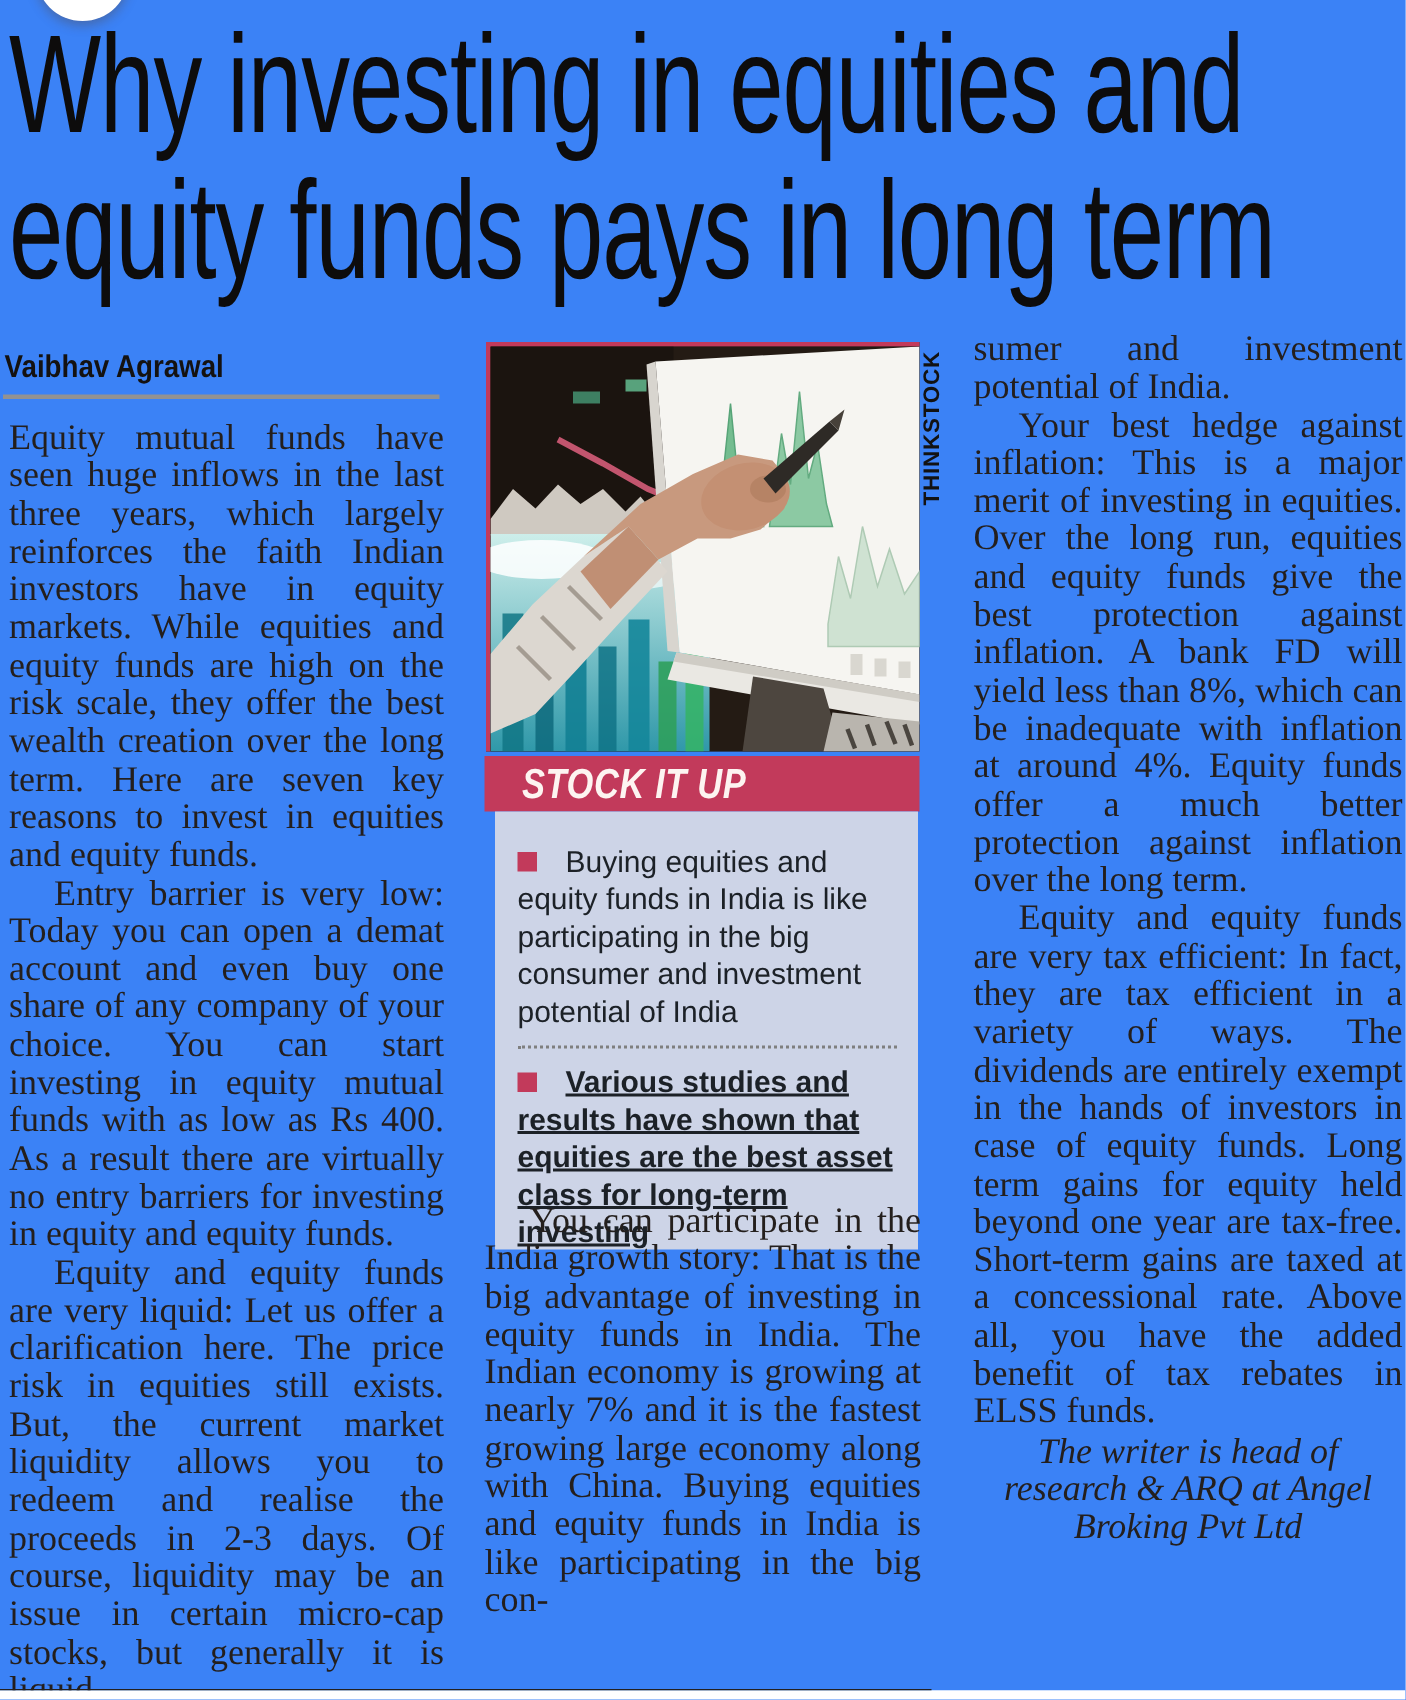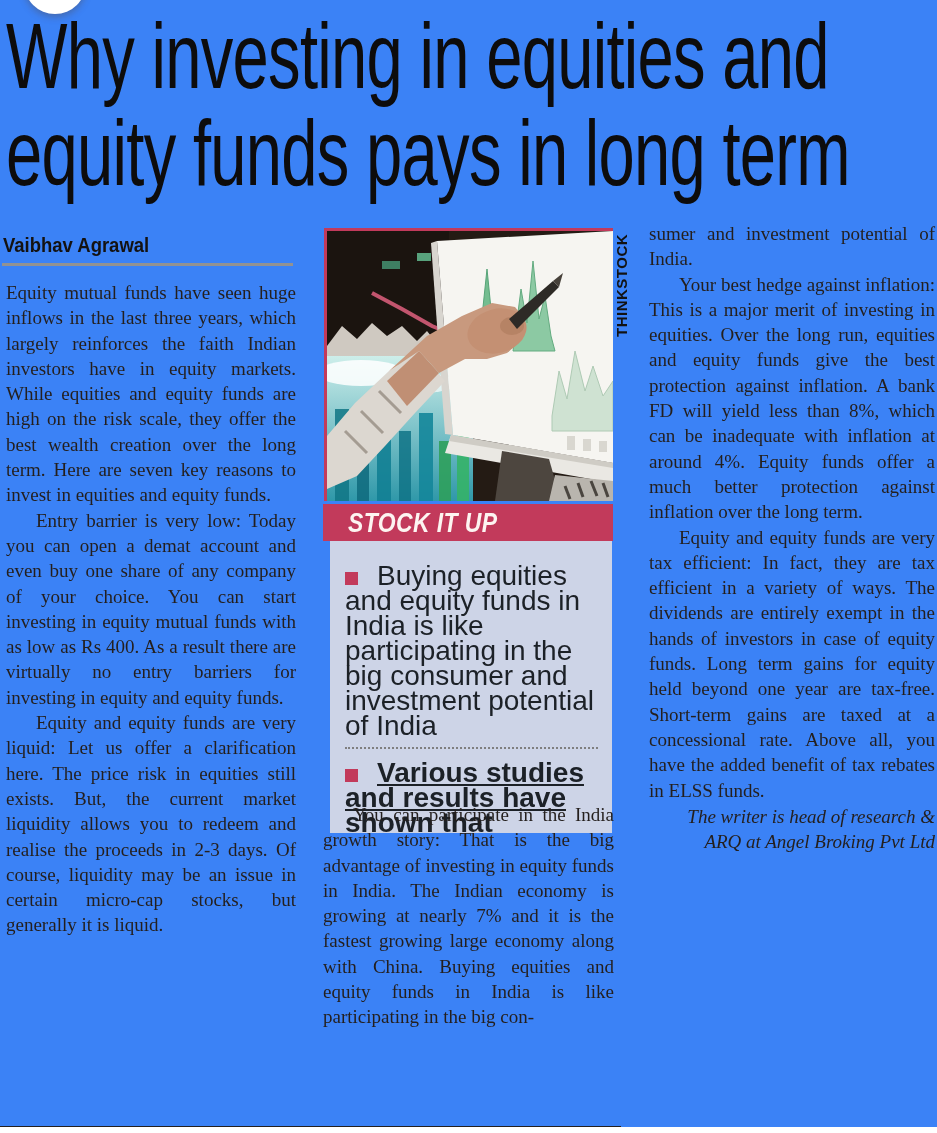--- a/index.html
+++ b/index.html
@@ -21,27 +21,27 @@
     font-size:93px; line-height:97px; white-space:nowrap;
     transform:scaleX(0.70); transform-origin:0 50%; letter-spacing:-1px;
   }
   .byline {
     position:absolute; left:3px; top:233px;
     font-family:"Liberation Sans", sans-serif; font-weight:bold; font-size:21px;
     transform:scaleX(0.88); transform-origin:0 0; color:#141211;
   }
   .byline-rule { position:absolute; left:2px; top:263px; width:291px; height:3px; background:#929292; }
 
-  .col { position:absolute; font-size:19px; line-height:25.3px; text-align:justify; }
+  .col { position:absolute; font-size:24px; line-height:25.3px; text-align:justify; }
   .col p { margin:0; }
   .col p.ind { text-indent:30px; }
   .col-left   { left:6px;   top:280px; width:290px; }
   .col-middle { left:323px; top:802px; width:291px; }
   .col-right  { left:649px; top:221px; width:286px; }
-  .credit { font-style:italic; text-align:right; margin-top:1px !important; }
+  .credit { font-style:italic; text-align:center; margin-top:1px !important; }
 
   .photo-wrap {
     position:absolute; left:324px; top:228px; width:289px; height:273px;
     border-top:3px solid #c23a5b; border-left:3px solid #c23a5b;
     box-sizing:border-box; background:#241b14;
   }
   .photo-wrap svg { display:block; width:100%; height:100%; }
   .photo-credit {
     position:absolute; left:613px; top:229px; height:108px; width:22px;
     font-family:"Liberation Sans", sans-serif; font-weight:bold; font-size:15px;
@@ -54,21 +54,21 @@
   }
   .stock-banner span {
     display:inline-block; margin-left:25px;
     font-family:"Liberation Sans", sans-serif; font-weight:bold; font-size:28px;
     color:#fdf4f1; letter-spacing:0.5px;
     transform:scaleX(0.82); transform-origin:0 50%;
   }
   .stock-box {
     position:absolute; left:330px; top:541px; width:282px; height:292px;
     background:#cdd4e7; box-sizing:border-box; padding:22px 14px 0 15px;
-    font-family:"Liberation Sans", sans-serif; font-size:28px; line-height:25px;
+    font-family:"Liberation Sans", sans-serif; font-size:20px; line-height:25px;
     color:#1c2127; overflow:hidden;
   }
   .bullet-row { text-align:left; }
   .bullet-row.bold { font-weight:bold;text-decoration:underline; }
   .bullet-sq {
     display:inline-block; width:13px; height:13px; background:#c23a5b;
     margin-right:19px;
   }
   .dotted-divider { border:none; border-top:2px dotted #7f7f7f; margin:9px 0 11px 0; }
   .bottom-rule { position:absolute; left:0px; top:1126px; width:621px; height:3px; background:#232020; }

